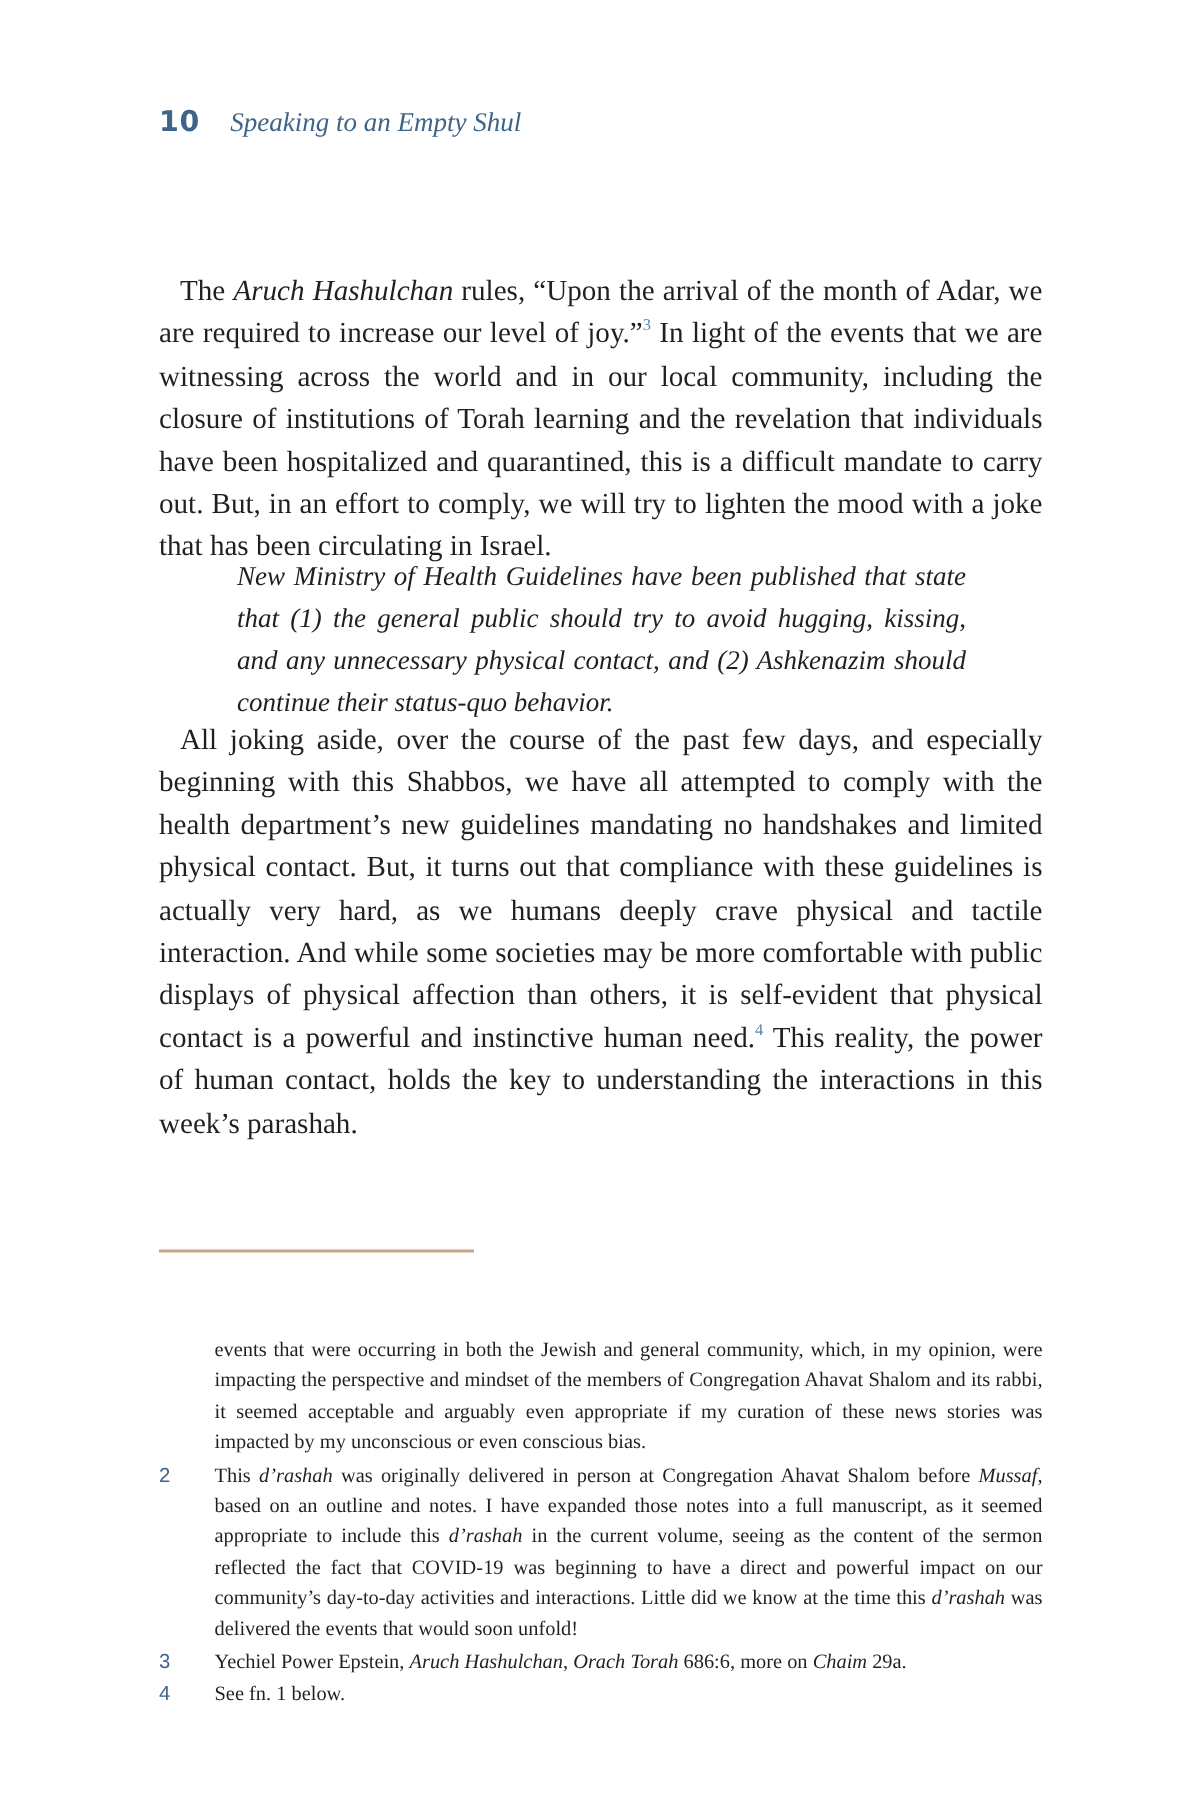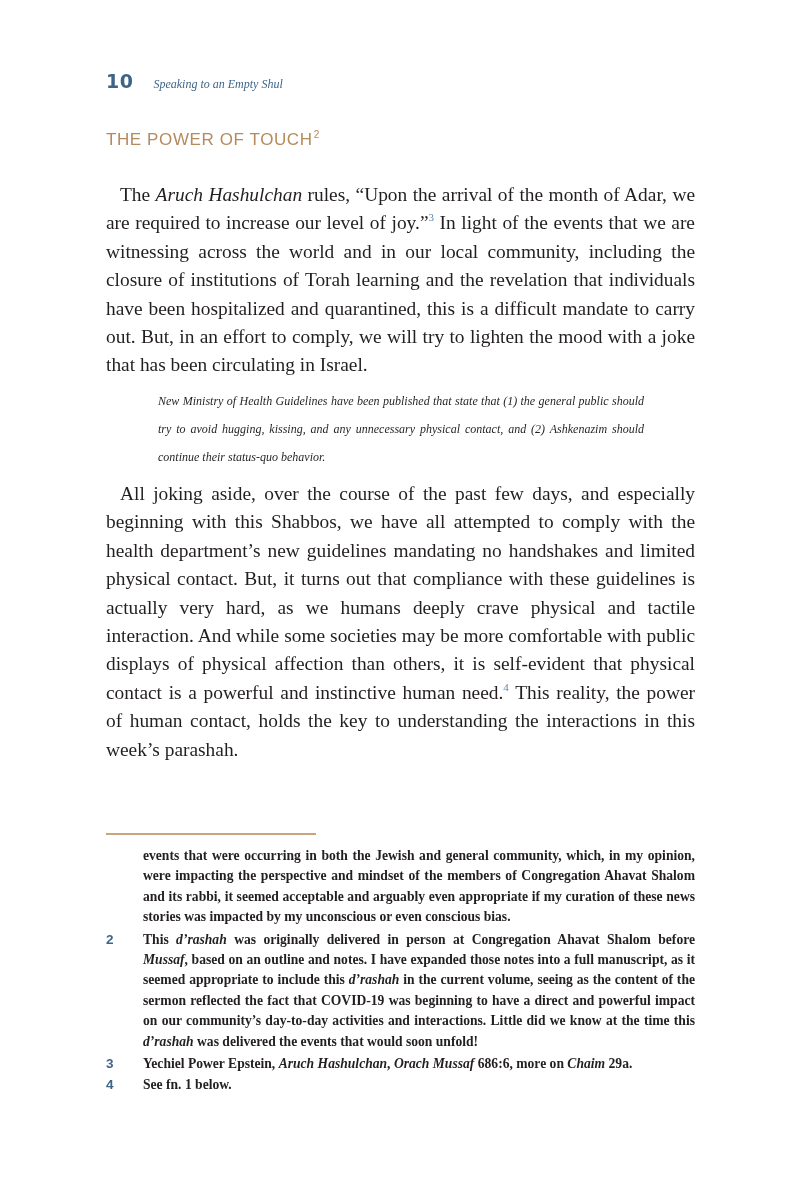--- a/index.html
+++ b/index.html
@@ -30,21 +30,21 @@
       color: #3e6488;
     }
     .page-number {
       font-family: "DejaVu Sans", "Liberation Sans", sans-serif;
       font-weight: bold;
       font-size: 19px;
       letter-spacing: 0.5px;
     }
     .running-title {
       font-style: italic;
-      font-size: 12px;
+      font-size: 18px;
       margin-left: 20px;
     }
     .section-heading {
       position: absolute;
       left: 106px;
       top: 129px;
       font-family: "Liberation Sans", "DejaVu Sans", sans-serif;
       font-size: 17px;
       letter-spacing: 0.6px;
       color: #b58a5c;
@@ -76,43 +76,41 @@
       vertical-align: 8px;
       color: #5b86ad;
       line-height: 0;
     }
     .blockquote {
       position: absolute;
       left: 158px;
       width: 486px;
       top: 370px;
       font-style: italic;
-      font-size: 12px;
+      font-size: 18px;
       line-height: 28px;
       color: #231f20;
       text-align: justify;
-      margin-top: 17px;
     }
     .fn-rule {
       position: absolute;
       left: 106px;
       top: 833px;
       width: 210px;
       height: 1.5px;
       background: #c9a57f;
     }
     .footnotes {
       position: absolute;
       left: 106px;
-      top: 846px;
+      top: 890px;
       width: 589px;
       font-size: 13.6px;
       line-height: 20.4px;
       color: #231f20;
-      font-weight: bold;
     }
     .fn {
       position: relative;
       padding-left: 37px;
       text-align: justify;
     }
     .fn .num {
       position: absolute;
       left: 0;
       top: 0;
@@ -130,23 +128,20 @@
 </head>
 <body>
 
 <div class="page">
 
   <div class="running-head">
     <span class="page-number">10</span>
     <span class="running-title">Speaking to an Empty Shul</span>
   </div>
 
-  <div class="section-heading">
-    <span>The Power of Touch</span><sup>2</sup>
-  </div>
 
   <div class="body-text para1">
     <p><span>The </span><em>Aruch Hashulchan</em><span> rules, “Upon the arrival of the month of Adar, we are required to increase our level of joy.”</span><span class="fnref">3</span><span> In light of the events that we are witnessing across the world and in our local community, including the closure of institutions of Torah learning and the revelation that individuals have been hospitalized and quarantined, this is a difficult mandate to carry out. But, in an effort to comply, we will try to lighten the mood with a joke that has been circulating in Israel.</span></p>
   </div>
 
   <div class="blockquote">New Ministry of Health Guidelines have been published that state that (1) the general public should try to avoid hugging, kissing, and any unnecessary physical contact, and (2) Ashkenazim should continue their status-quo behavior.</div>
 
   <div class="body-text para2">
     <p><span>All joking aside, over the course of the past few days, and especially beginning with this Shabbos, we have all attempted to comply with the health department’s new guidelines mandating no handshakes and limited physical contact. But, it turns out that compliance with these guidelines is actually very hard, as we humans deeply crave physical and tactile interaction. And while some societies may be more comfortable with public displays of physical affection than others, it is self-evident that physical contact is a powerful and instinctive human need.</span><span class="fnref">4</span><span> This reality, the power of human contact, holds the key to understanding the interactions in this week’s parashah.</span></p>
   </div>
@@ -158,21 +153,21 @@
       <span class="fn-text">events that were occurring in both the Jewish and general community, which, in my opinion, were impacting the perspective and mindset of the members of Congregation Ahavat Shalom and its rabbi, it seemed acceptable and arguably even appropriate if my curation of these news stories was impacted by my unconscious or even conscious bias.</span>
     </div>
 
     <div class="fn fn2">
       <span class="num">2</span>
       <span class="fn-text"><span>This </span><em>d’rashah</em><span> was originally delivered in person at Congregation Ahavat Shalom before </span><em>Mussaf</em><span>, based on an outline and notes. I have expanded those notes into a full manuscript, as it seemed appropriate to include this </span><em>d’rashah</em><span> in the current volume, seeing as the content of the sermon reflected the fact that COVID-19 was beginning to have a direct and powerful impact on our community’s day-to-day activities and interactions. Little did we know at the time this </span><em>d’rashah</em><span> was delivered the events that would soon unfold!</span></span>
     </div>
 
     <div class="fn fn3">
       <span class="num">3</span>
-      <span class="fn-text"><span>Yechiel Power Epstein, </span><em>Aruch Hashulchan</em><span>, </span><em>Orach Mussaf</em><span> 686:6, more on </span><em>Chaim</em><span> 29a.</span></span>
+      <span class="fn-text"><span>Yechiel Power Epstein, </span><em>Aruch Hashulchan</em><span>, </span><em>Orach Torah</em><span> 686:6, more on </span><em>Chaim</em><span> 29a.</span></span>
     </div>
 
     <div class="fn fn4">
       <span class="num">4</span>
       <span class="fn-text"><span>See fn. 1 below.</span></span>
     </div>
   </div>
 
 </div>
 

